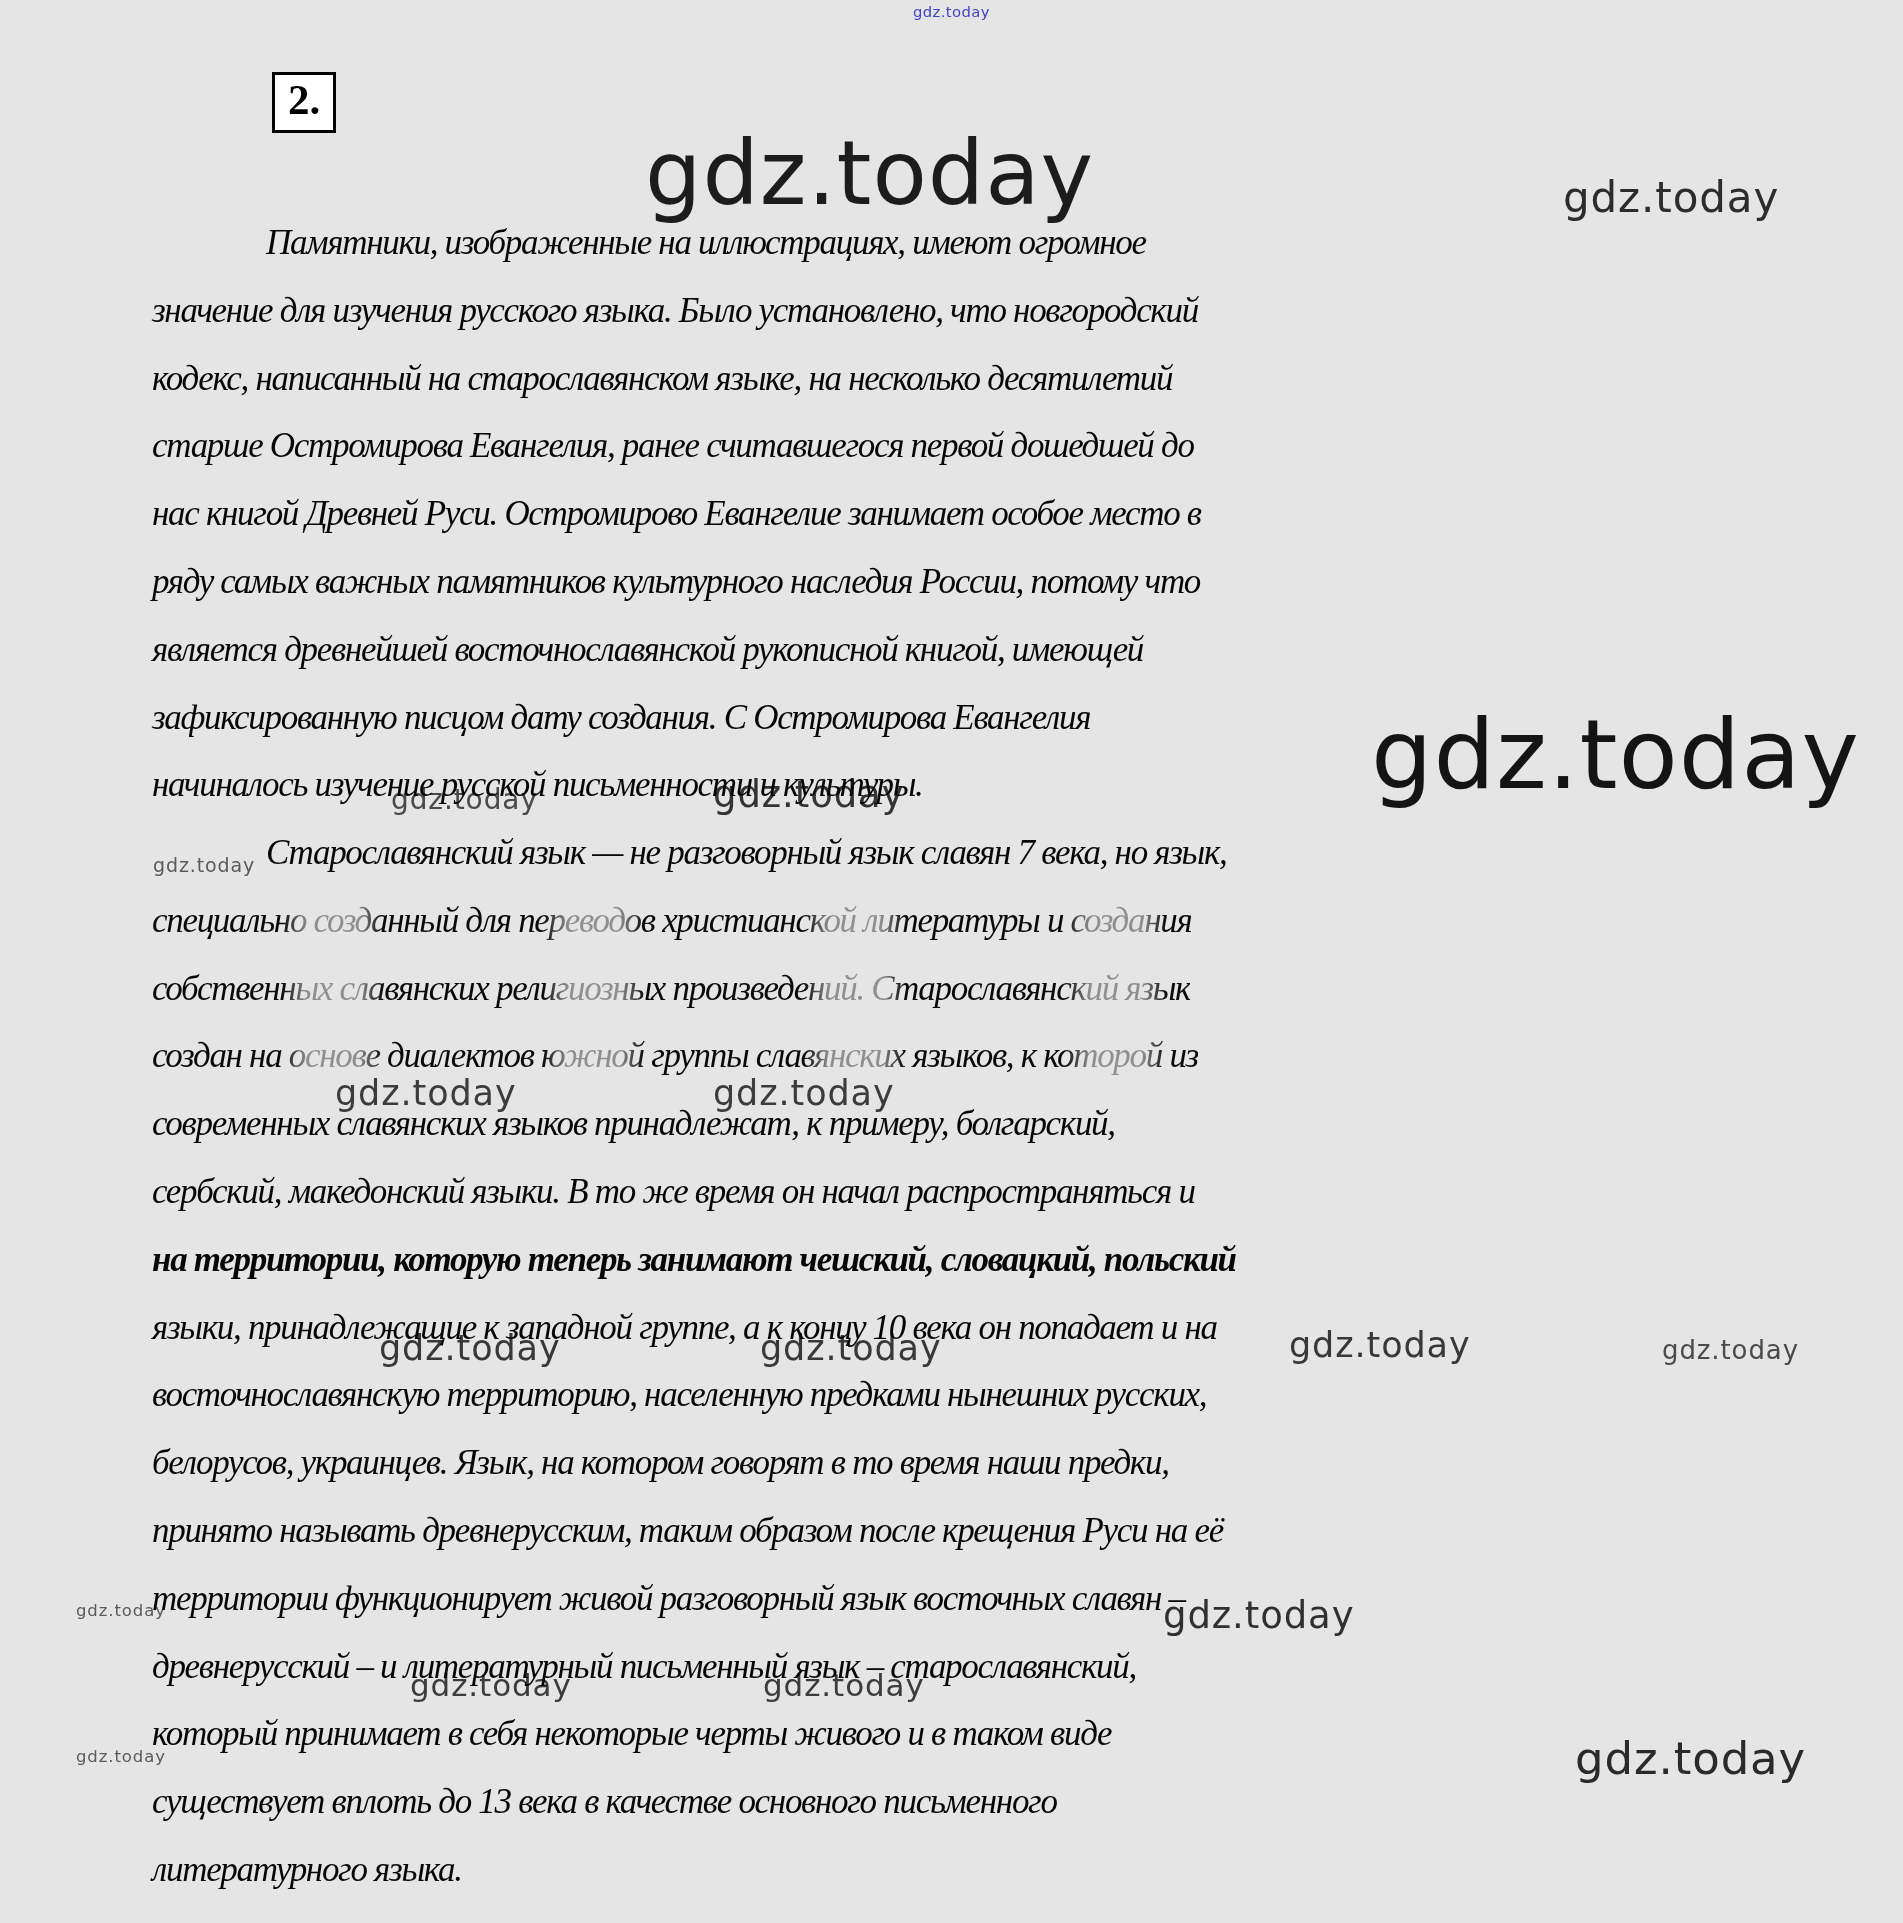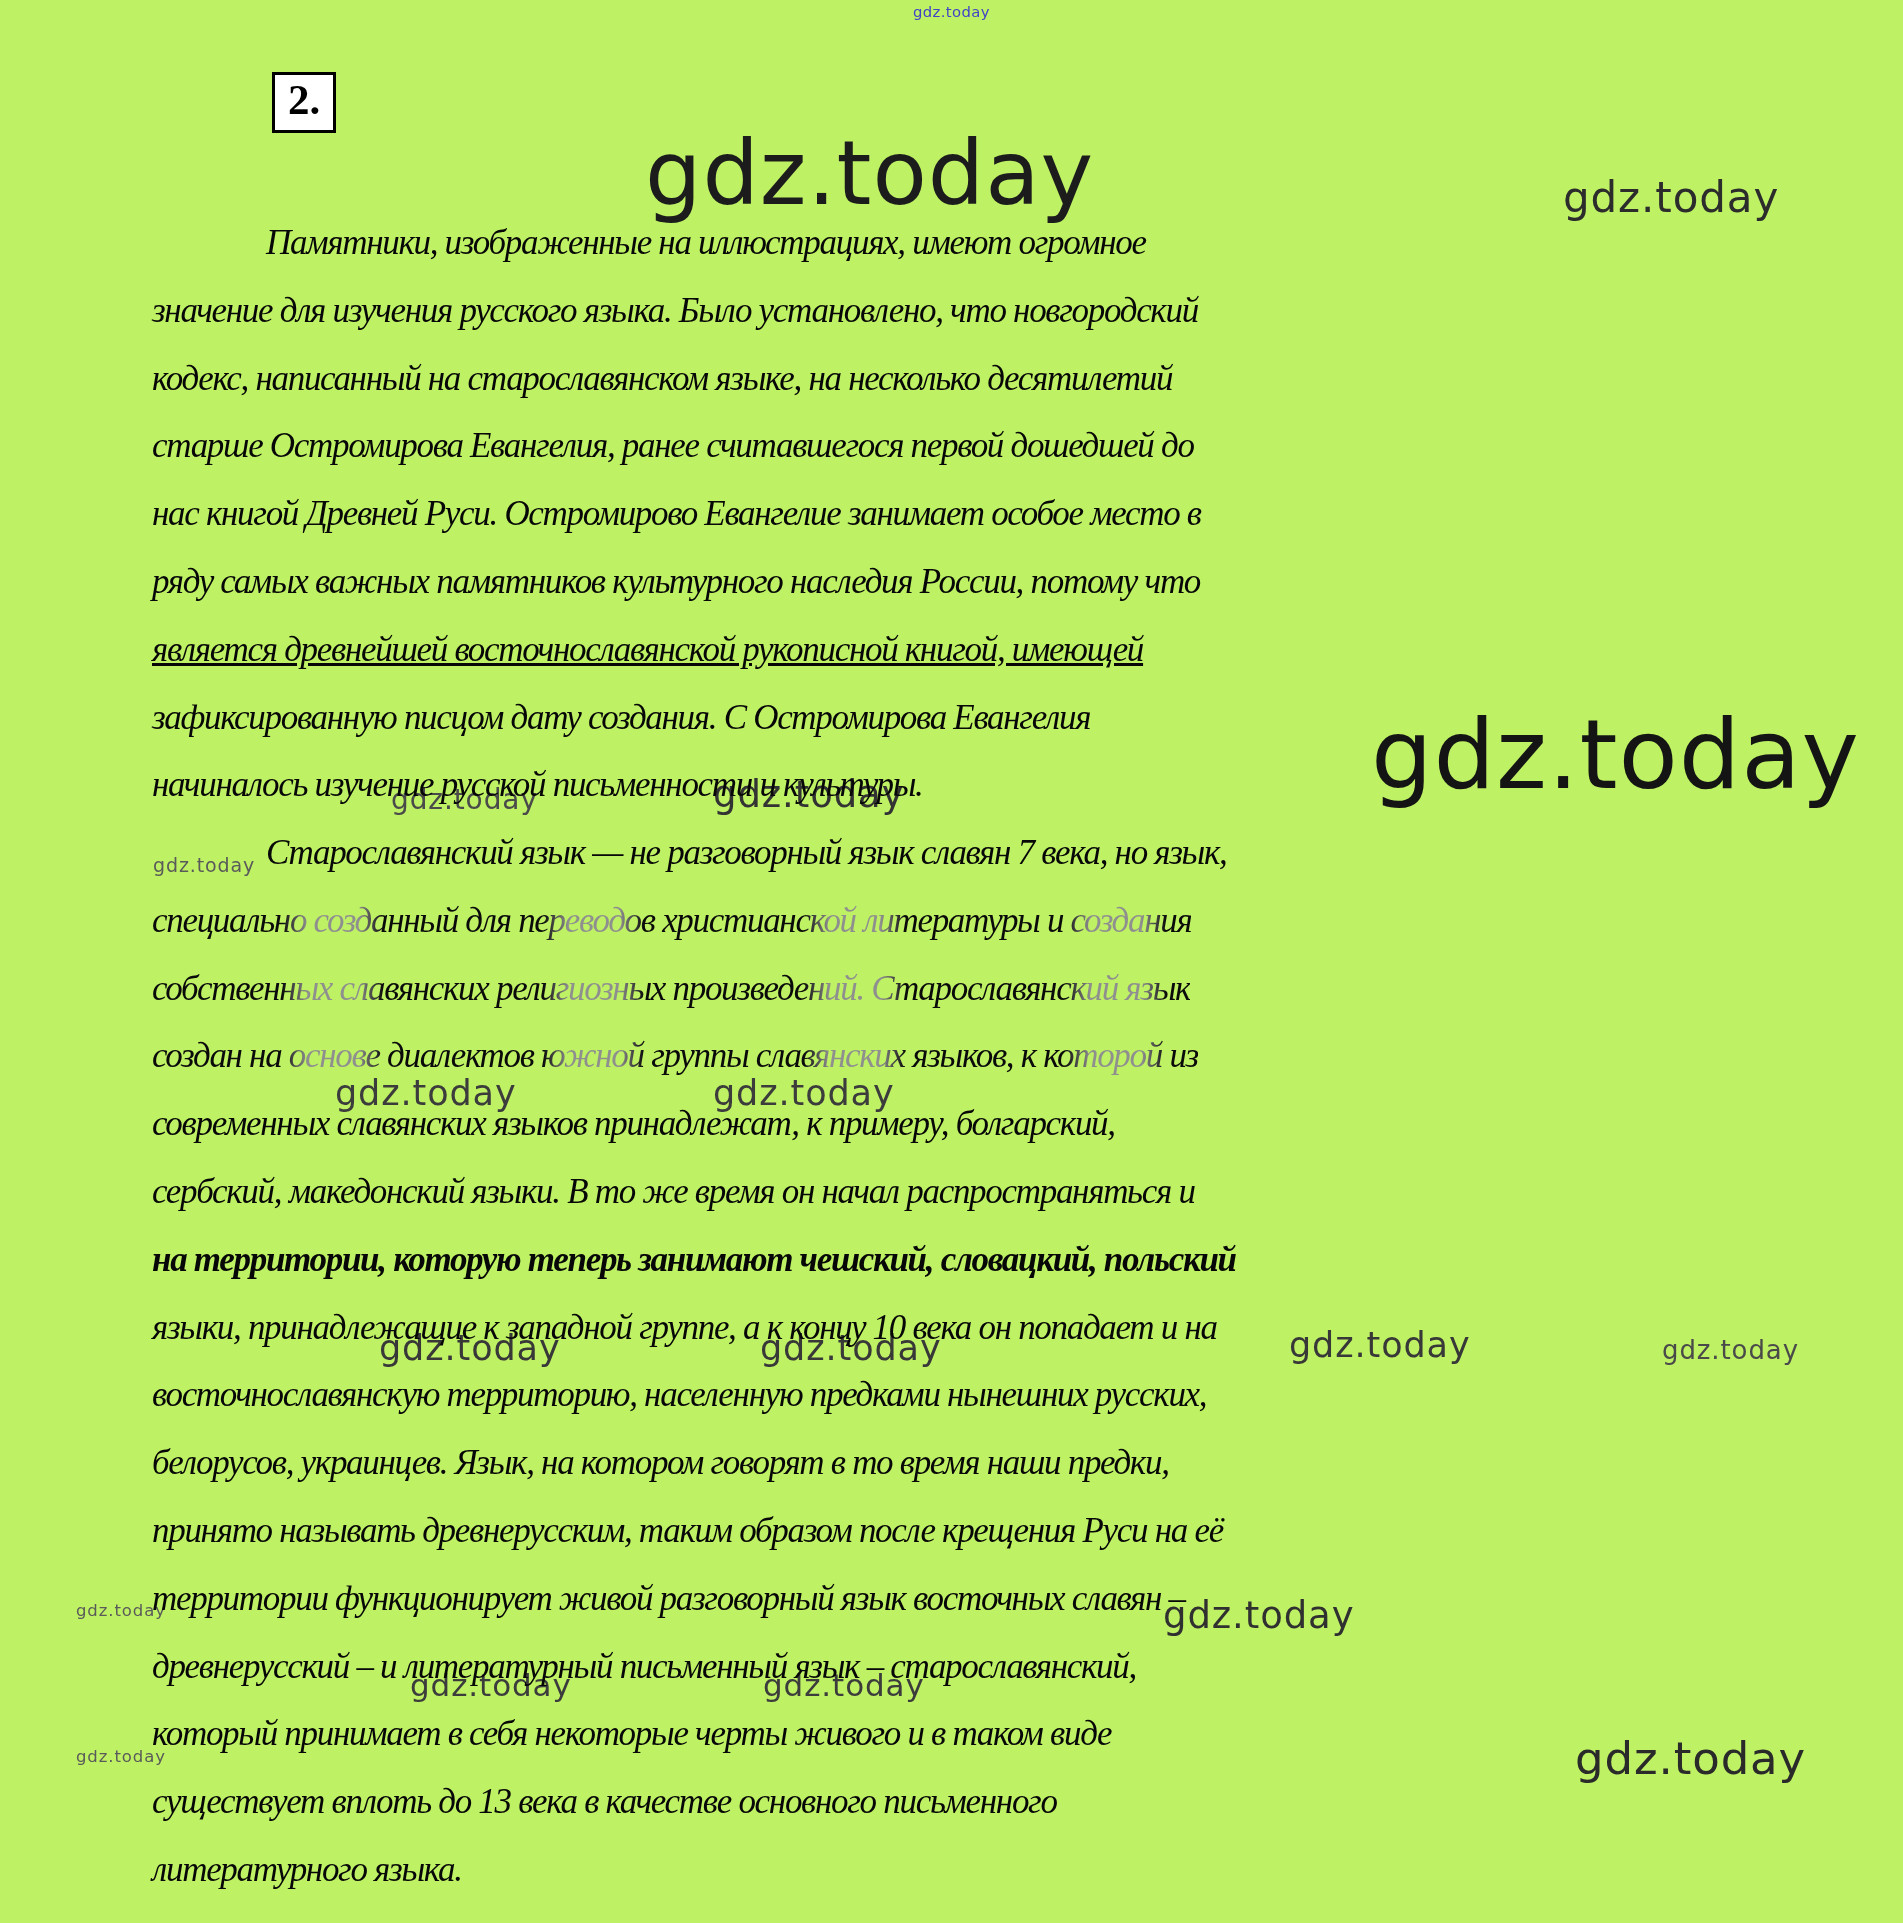--- a/index.html
+++ b/index.html
@@ -1,20 +1,20 @@
 <!DOCTYPE html>
 <html style="font-size:14px"><head>
 <meta charset="utf-8">
 <style>
   html, body { margin: 0; padding: 0; background: #ffffff; }
   .page {
     position: relative;
     width: 1903px;
     height: 1923px;
-    background: #bef264;
+    background: #e5e5e5;
     overflow: hidden;
     font-family: "Liberation Serif", "DejaVu Serif", serif;
   }
   
   .wm {
     position: absolute;
     font-family: "DejaVu Sans", "Liberation Sans", sans-serif;
     font-weight: 400;
     letter-spacing: 0.9px;
     white-space: nowrap;
@@ -110,21 +110,21 @@
       <span class="wm" style="left: 1575px; top: 1736px; font-size: 45px; color: rgb(42, 42, 42);">gdz.today</span>
     </div>
 
   <div>
       <div class="line indent" style="top: 212px;">Памятники, изображенные на иллюстрациях, имеют огромное</div>
       <div class="line" style="top: 280px;">значение для изучения русского языка. Было установлено, что новгородский</div>
       <div class="line" style="top: 348px;">кодекс, написанный на старославянском языке, на несколько десятилетий</div>
       <div class="line" style="top: 415px;">старше Остромирова Евангелия, ранее считавшегося первой дошедшей до</div>
       <div class="line" style="top: 483px; text-align: center;">нас книгой Древней Руси. Остромирово Евангелие занимает особое место в</div>
       <div class="line" style="top: 551px;">ряду самых важных памятников культурного наследия России, потому что</div>
-      <div class="line" style="top: 619px; text-decoration: underline;">является древнейшей восточнославянской рукописной книгой, имеющей</div>
+      <div class="line" style="top: 619px;">является древнейшей восточнославянской рукописной книгой, имеющей</div>
       <div class="line" style="top: 687px;">зафиксированную писцом дату создания. С Остромирова Евангелия</div>
       <div class="line" style="top: 754px;">начиналось изучение русской письменности и культуры.</div>
       <div class="line indent" style="top: 822px;">Старославянский язык — не разговорный язык славян 7 века, но язык,</div>
       <div class="line fade" style="top: 890px;">специально созданный для переводов христианской литературы и создания</div>
       <div class="line fade" style="top: 958px;">собственных славянских религиозных произведений. Старославянский язык</div>
       <div class="line fade" style="top: 1025px; text-decoration: underline;">создан на основе диалектов южной группы славянских языков, к которой из</div>
       <div class="line" style="top: 1093px;">современных славянских языков принадлежат, к примеру, болгарский,</div>
       <div class="line" style="top: 1161px;">сербский, македонский языки. В то же время он начал распространяться и</div>
       <div class="line" style="top: 1229px; font-weight: bold;">на территории, которую теперь занимают чешский, словацкий, польский</div>
       <div class="line" style="top: 1297px;">языки, принадлежащие к западной группе, а к концу 10 века он попадает и на</div>

